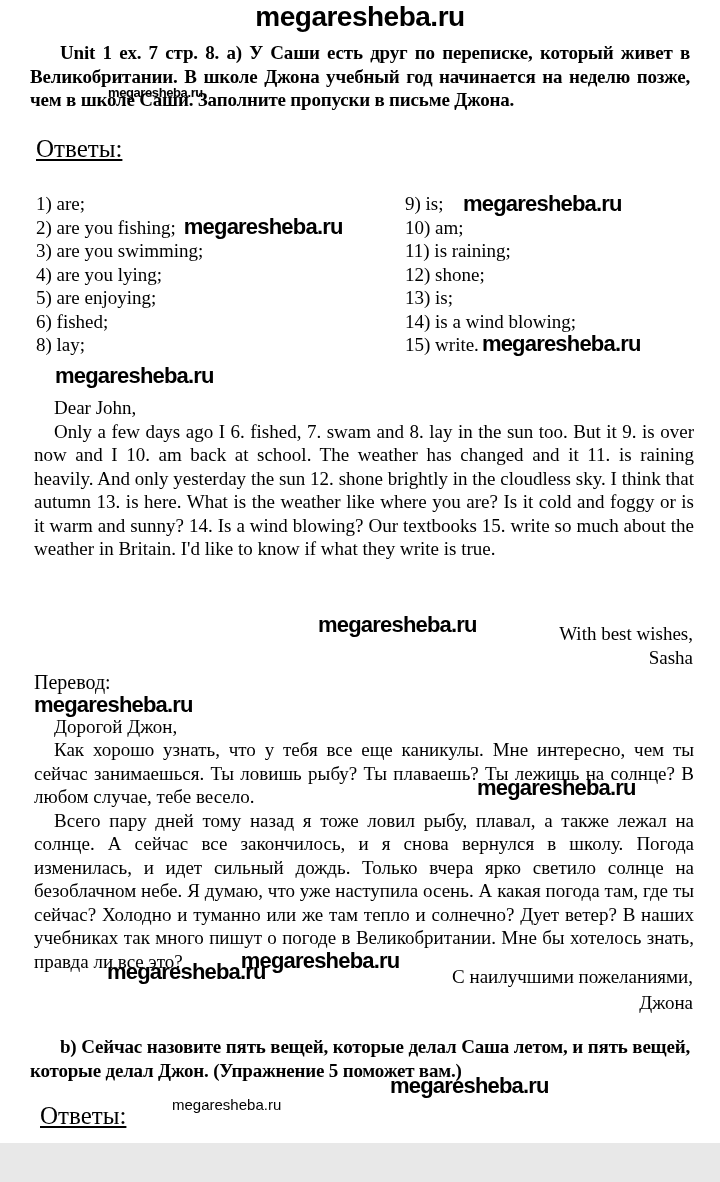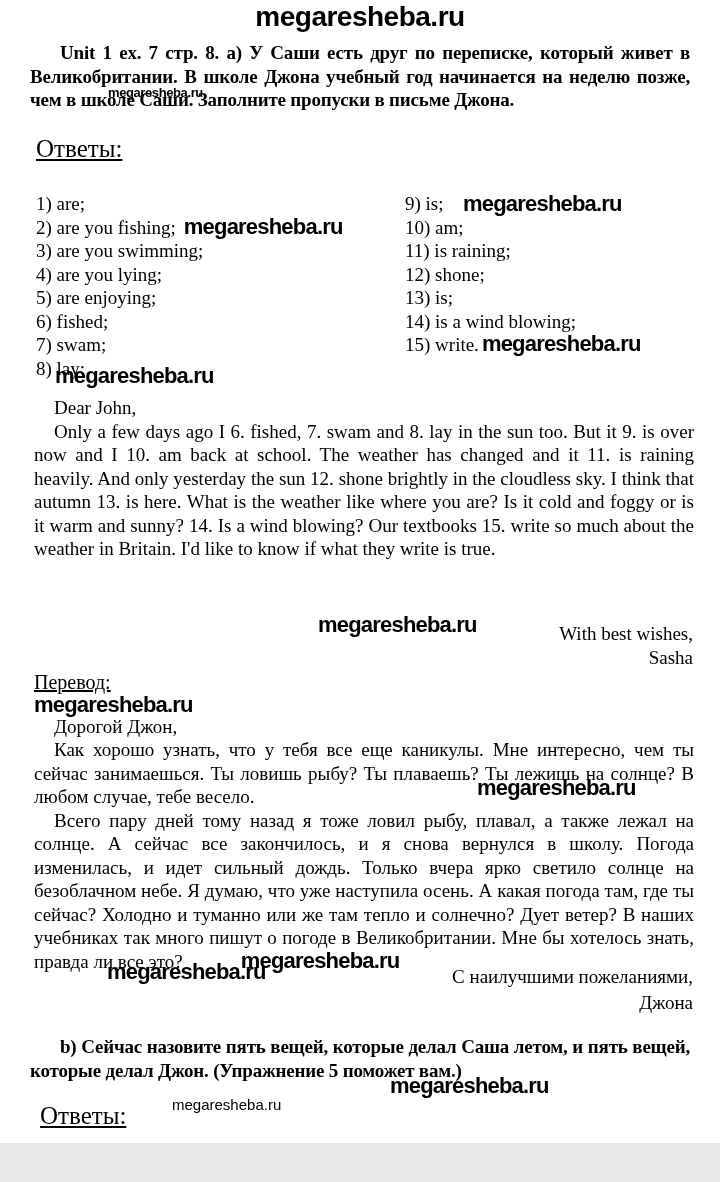--- a/index.html
+++ b/index.html
@@ -64,21 +64,20 @@
 
   .para {
     margin:0;
     text-align:justify;
     text-indent:20px;
   }
   .plain-line { margin:0; text-indent:20px; }
   .label-line {
     margin:0;
     font-size:20px;
-    text-decoration:underline;
   }
 
   .right-line {
     position:absolute; right:27px;
     font-size:19px; line-height:23.5px;
     white-space:nowrap; text-align:right;
   }
   .wishes1 { top:622px; }
   .sasha1  { top:646px; }
   .wishes2 { top:965px; }
@@ -119,21 +118,20 @@
 
   <div class="section-label answers-label-a">Ответы:</div>
 
   <div class="ans-col ans-col-left">
     <div><span>1) are;</span></div>
     <div><span>2) are you fishing;</span><span class="wm wm-inline-gap">megaresheba.ru</span></div>
     <div><span>3) are you swimming;</span></div>
     <div><span>4) are you lying;</span></div>
     <div><span>5) are enjoying;</span></div>
     <div><span>6) fished;</span></div>
-    <div><span>7) swam;</span></div>
     <div><span>8) lay;</span></div>
   </div>
 
   <div class="ans-col ans-col-right">
     <div><span>9) is;</span></div>
     <div><span>10) am;</span></div>
     <div><span>11) is raining;</span></div>
     <div><span>12) shone;</span></div>
     <div><span>13) is;</span></div>
     <div><span>14) is a wind blowing;</span></div>

